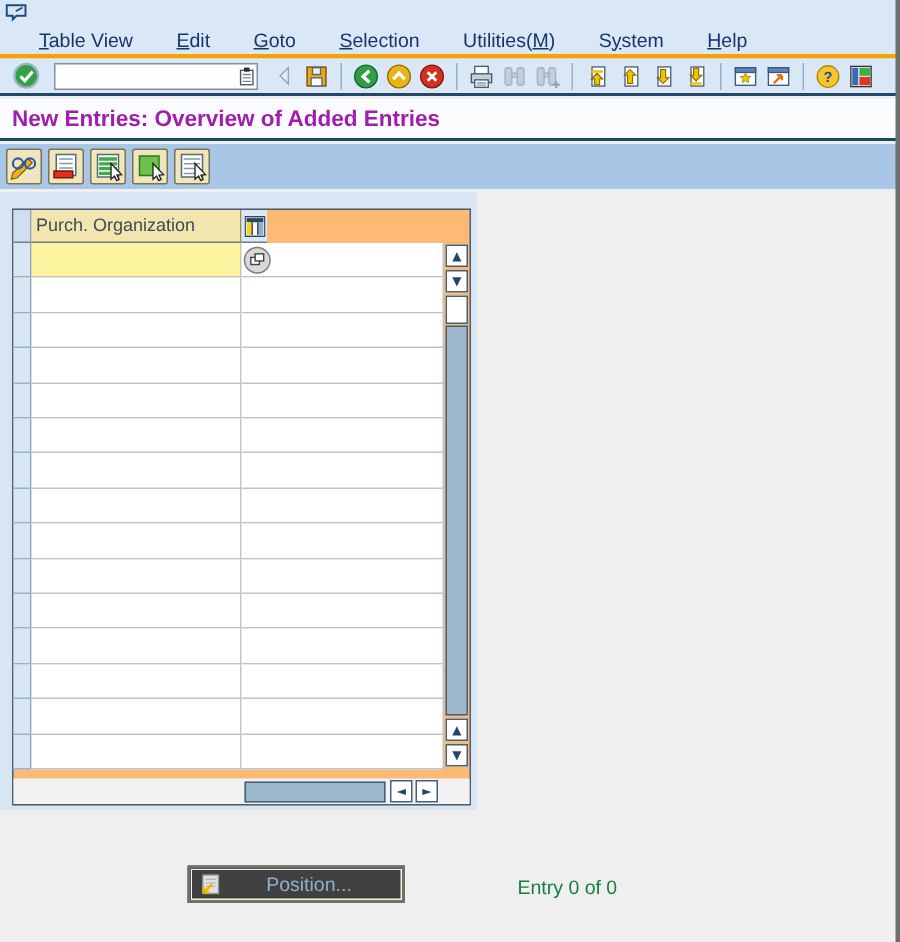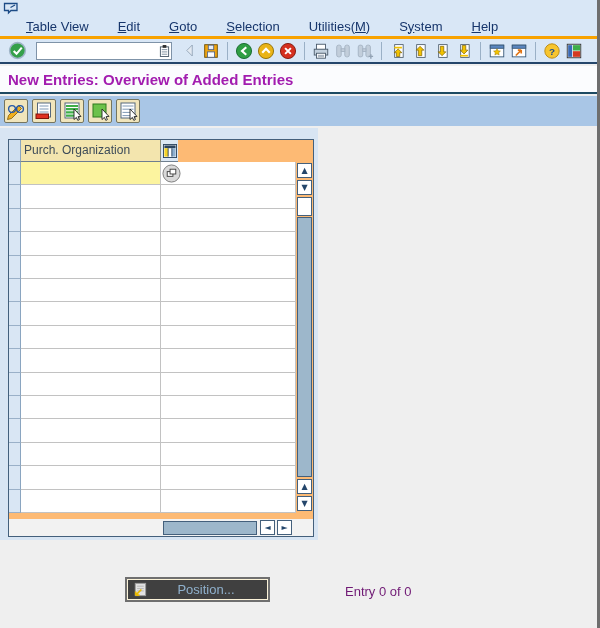--- a/index.html
+++ b/index.html
@@ -92,21 +92,21 @@
   .hthumb { width:94px; height:14px; background:#9db7cb; border:1px solid #44607c; margin-right:3px; }
   .hbtn { margin-bottom:0; margin-right:2px; }
   
   .position-btn {
     position:absolute; left:125px; top:577px; width:145px; height:25px;
     background:#404040; border:2px solid #6f6f6f;
     box-shadow:inset 0 0 0 1px #fbf3d9;
     display:flex; align-items:center; padding:0 4px;
   }
   .position-btn .lbl { flex:1; text-align:center; font-size:13px; color:#8fb0cc; }
-  .entry-status { position:absolute; left:345px; top:584px; font-size:13px; color:#701a75; }
+  .entry-status { position:absolute; left:345px; top:584px; font-size:13px; color:#15803d; }
   .right-edge { position:absolute; left:597px; top:0; width:3px; height:628px; background:#6e6e6e; }
 </style>
 </head>
 <body>
 
 <div class="titlebar">
   <svg width="16" height="13" viewBox="0 0 16 13">
     <path d="M1.5 1.5 H14 V8.5 H8 L5.5 11 V8.5 H1.5 Z" fill="none" stroke="#1c4b86" stroke-width="1.3"></path>
     <path d="M7.5 5.5 L12 3" stroke="#1c4b86" stroke-width="1.2"></path>
   </svg>

